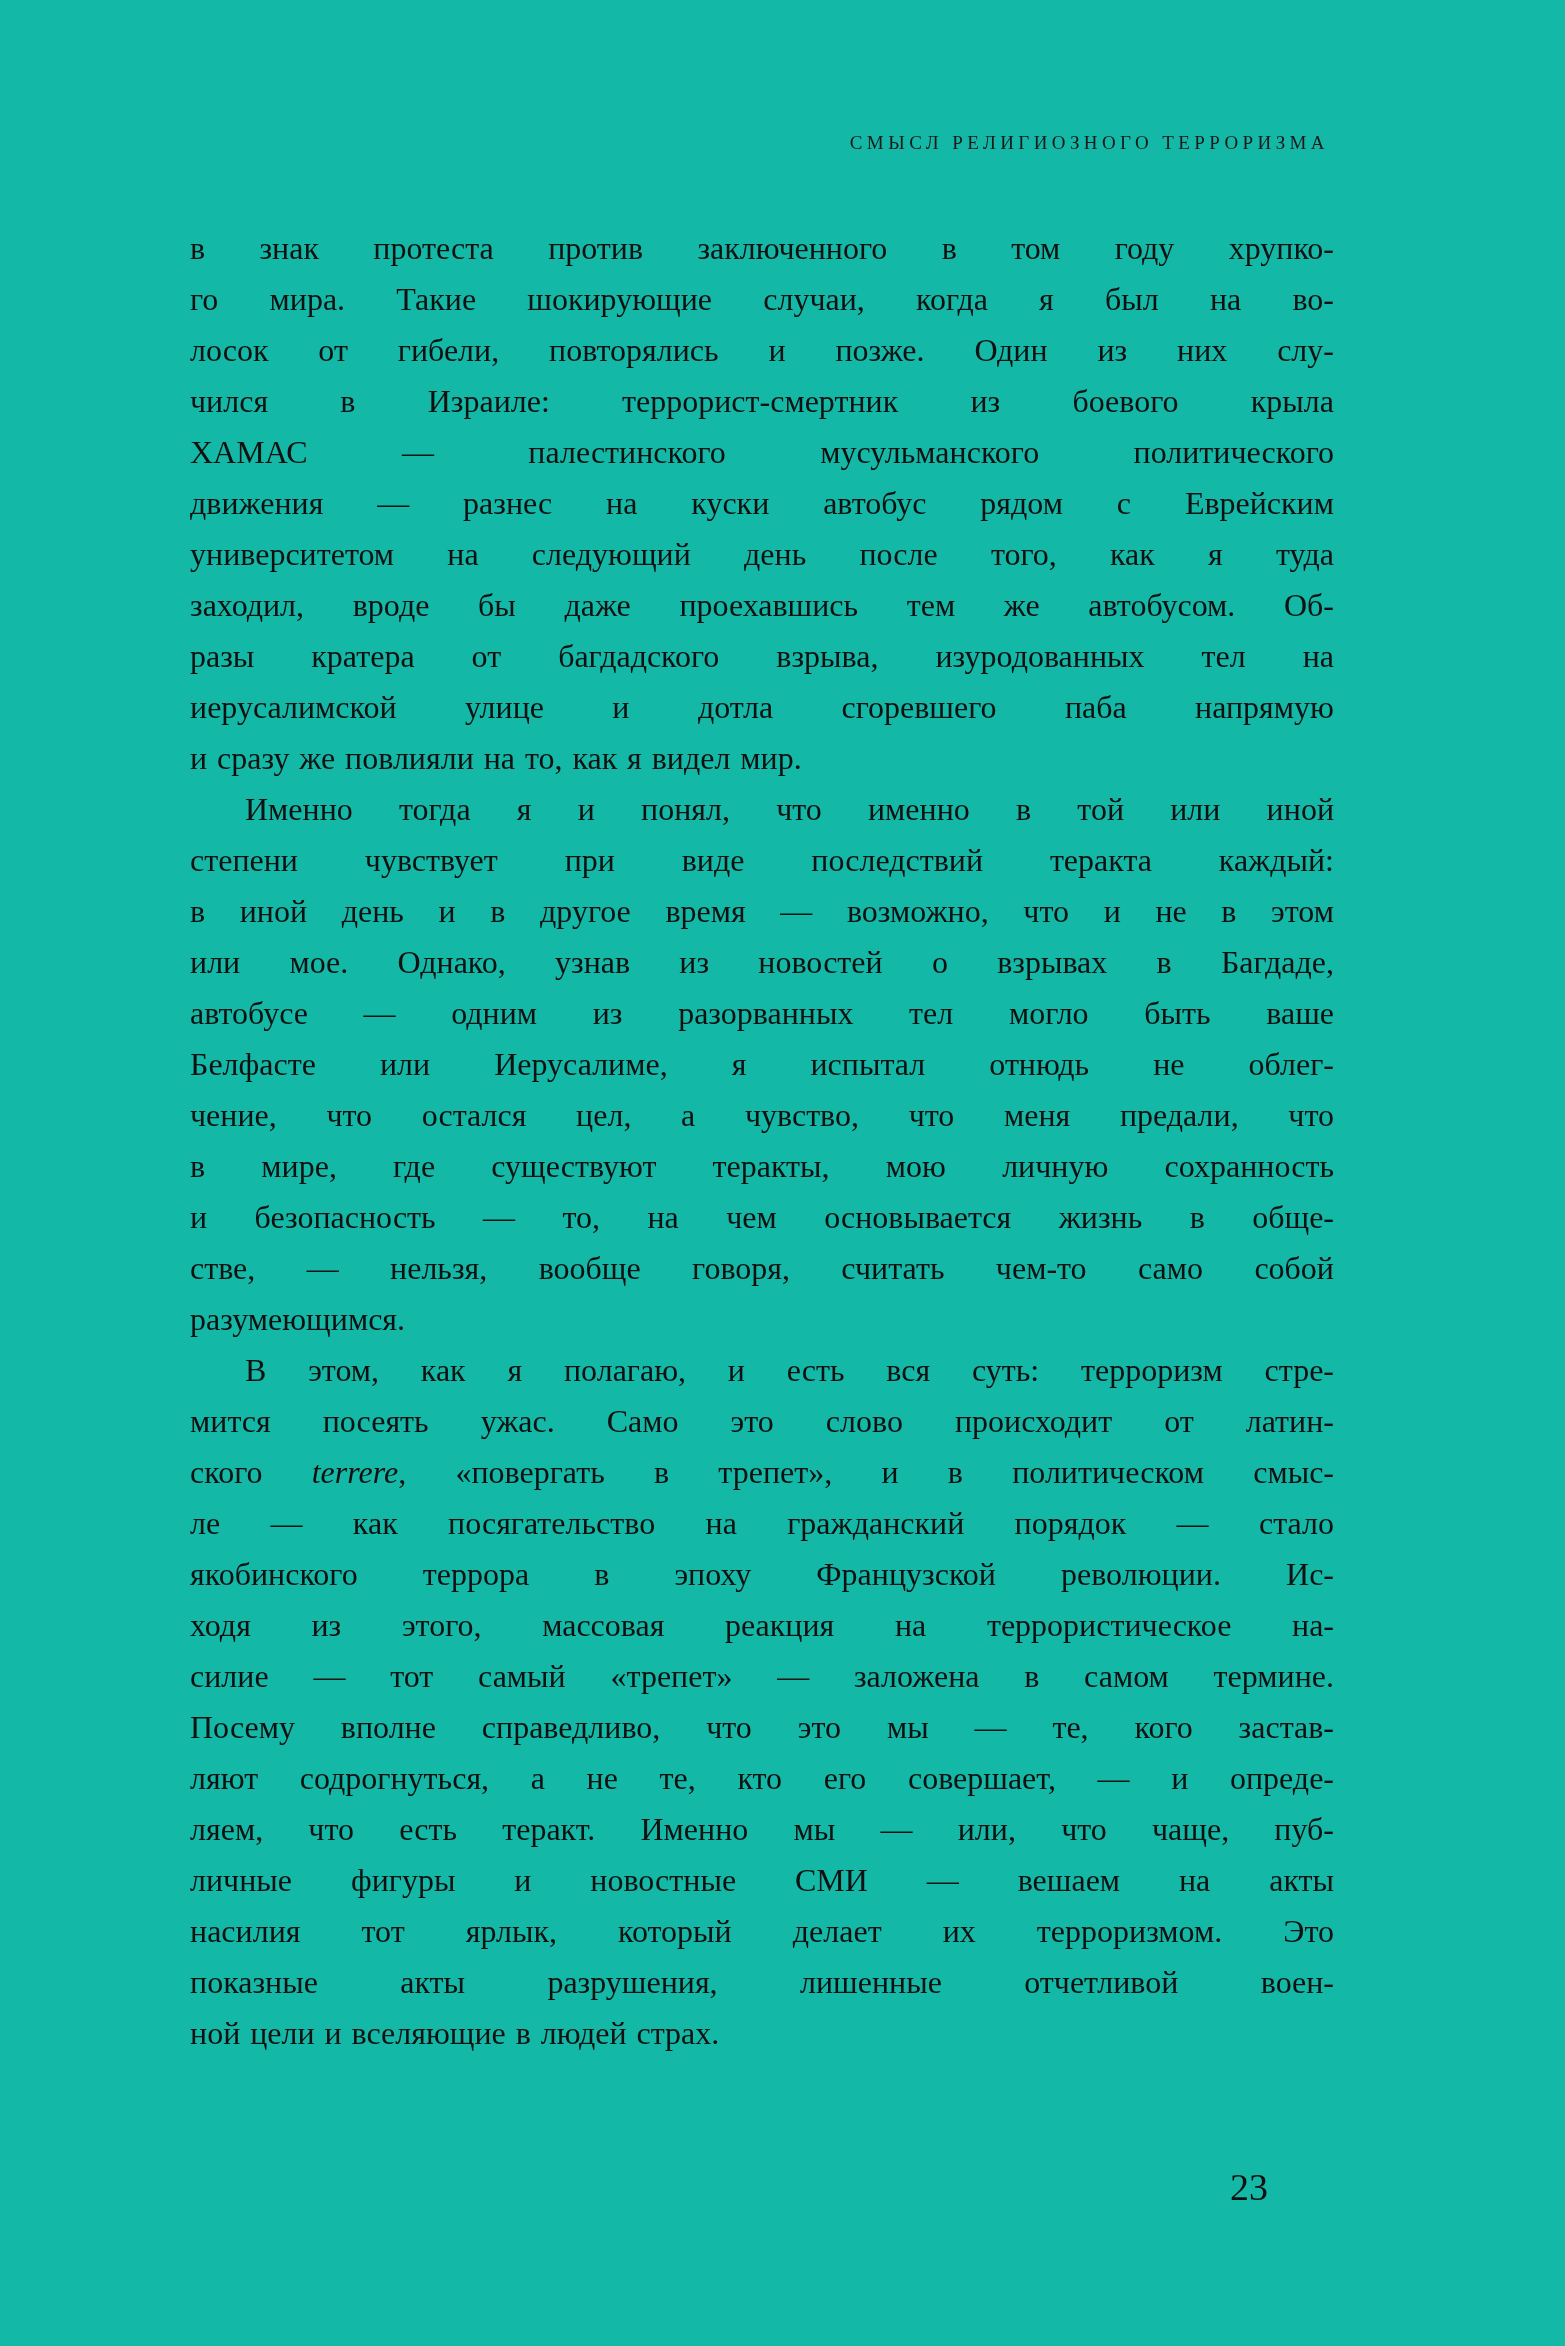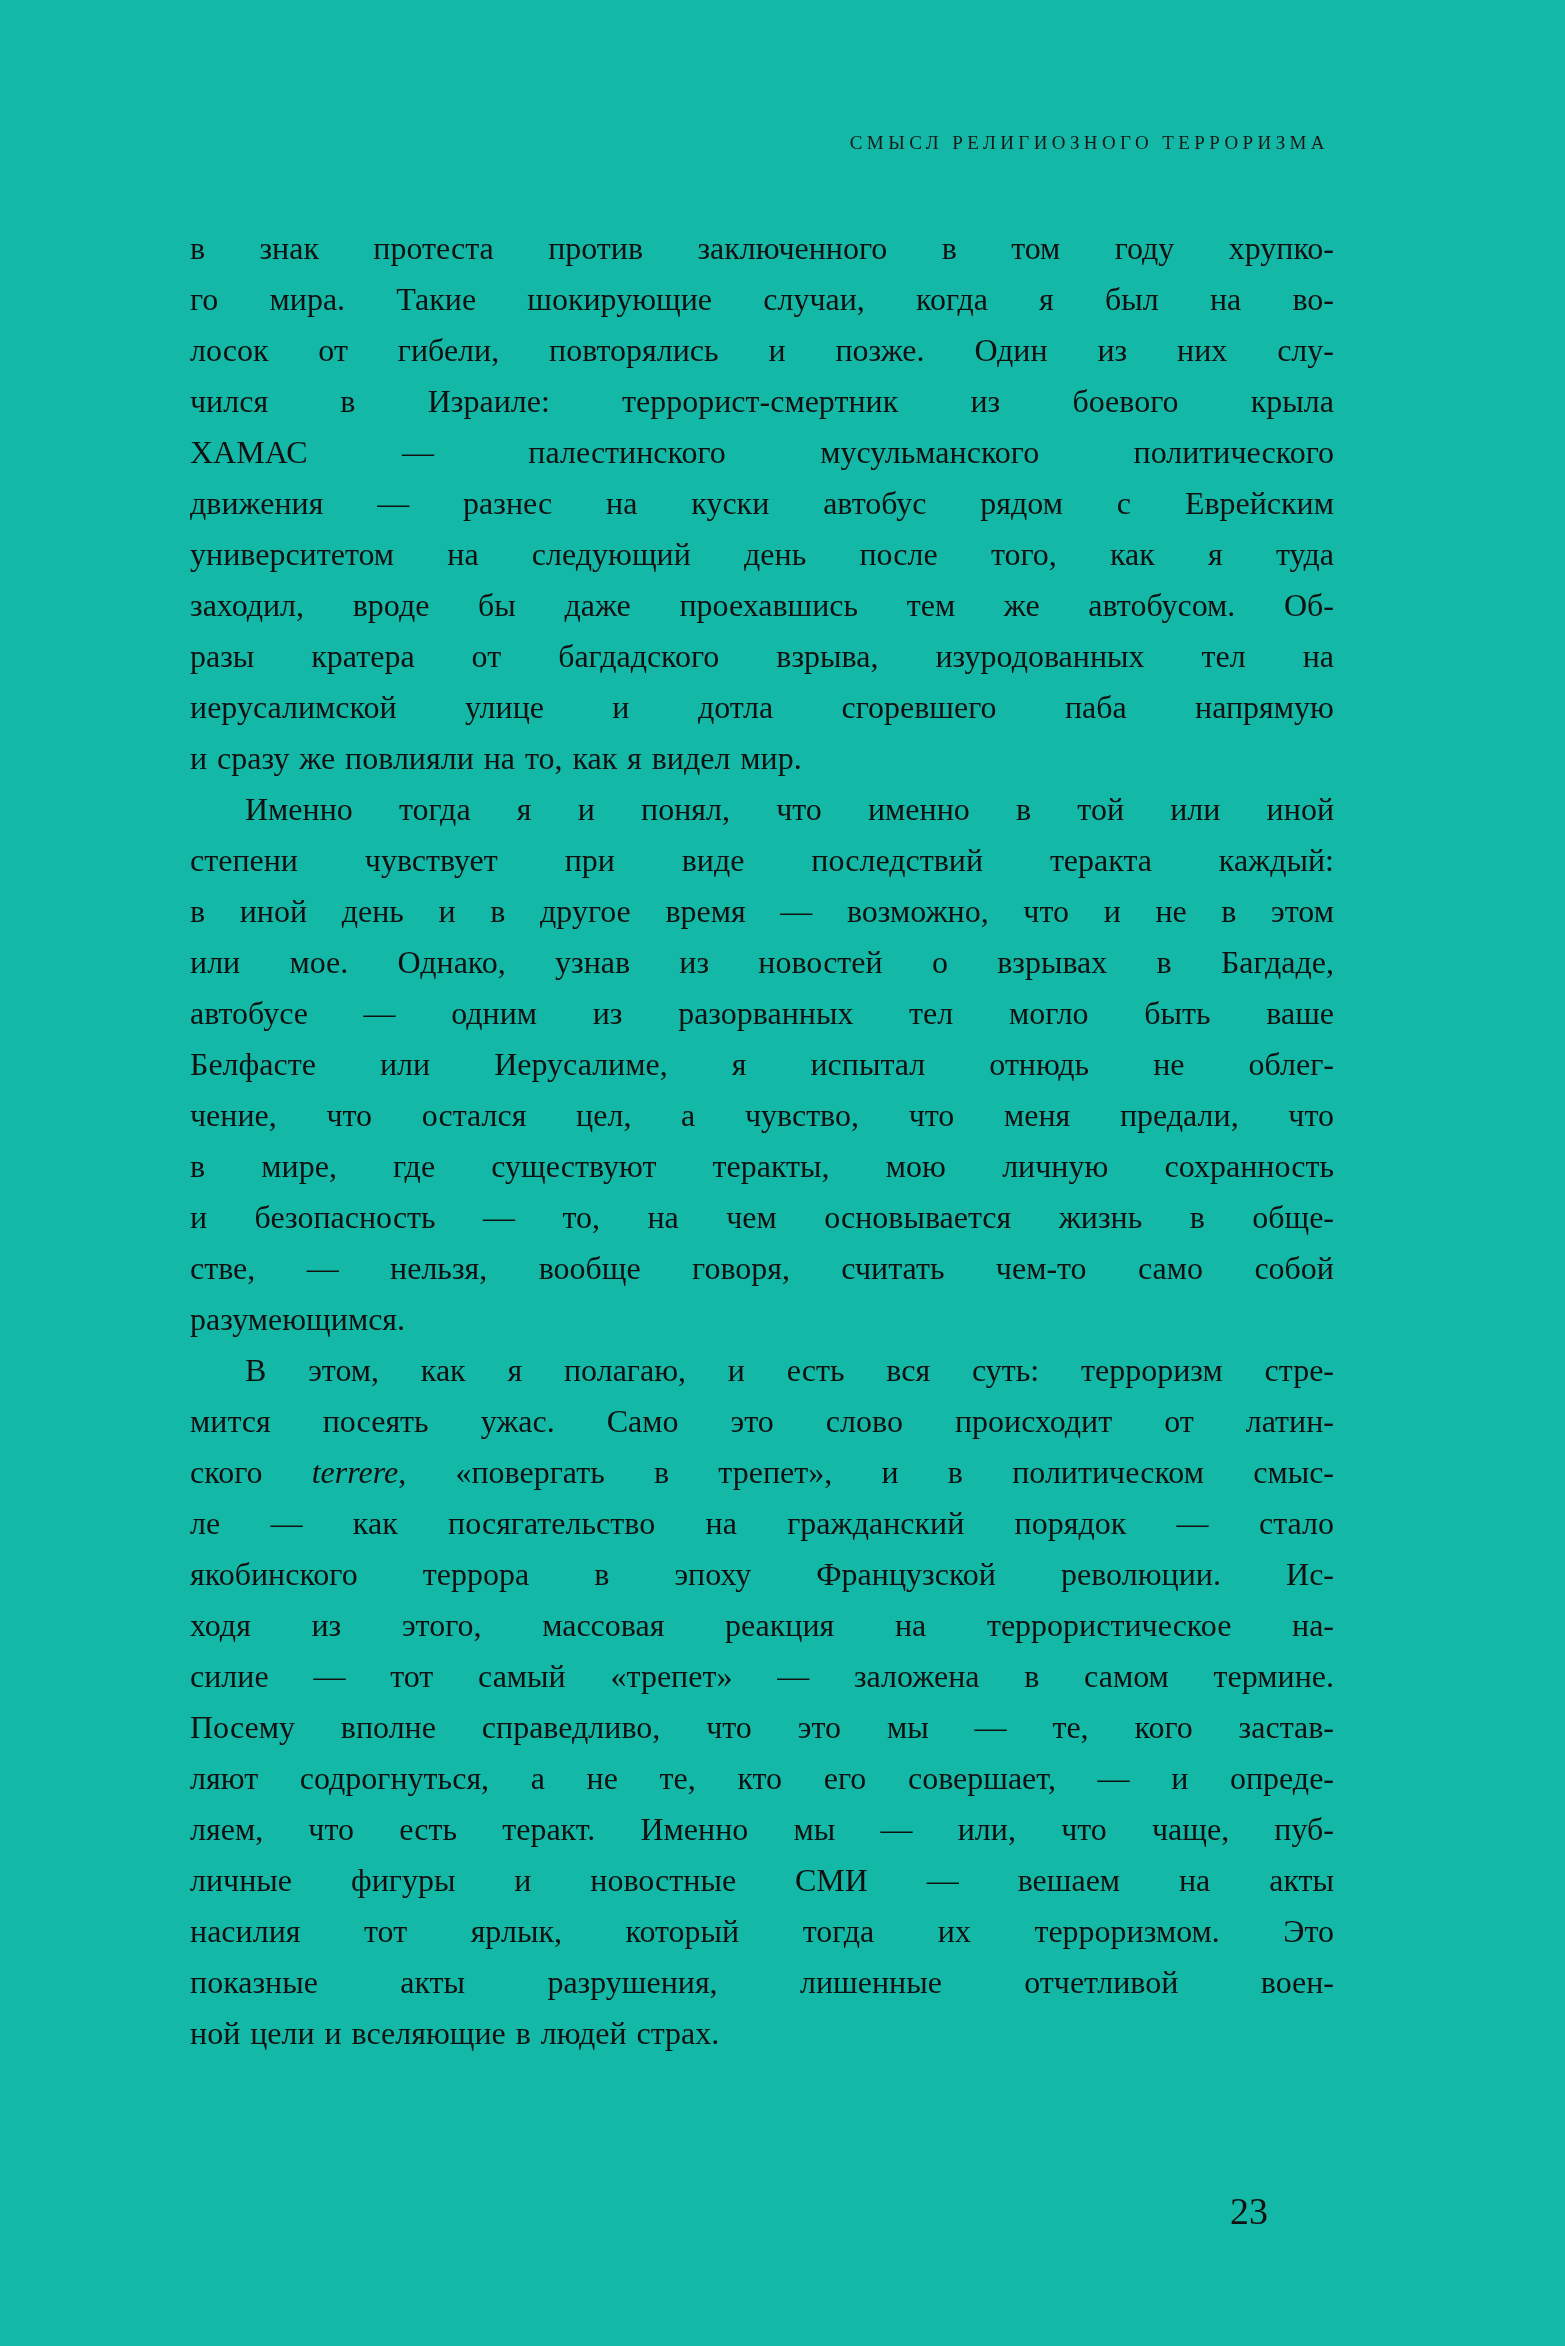--- a/index.html
+++ b/index.html
@@ -25,21 +25,20 @@
     text-align: justify; text-align-last: justify;
     word-spacing: 1.9px;
   }
   .line.last { text-align-last: left; }
   .line.indent { padding-left: 55px; }
   .it { font-style: italic; }
   .folio {
     position: absolute; left: 1230px; top: 2166px; width: 47px;
     font-family: "Liberation Serif", serif; font-size: 38px; line-height: 42px;
     color: #111111;
-    margin-top: 24px;
   }
 </style>
 </head>
 <body>
 
 <div class="page">
   <div class="running-head">СМЫСЛ РЕЛИГИОЗНОГО ТЕРРОРИЗМА</div>
 
   <div class="body-text">
 
@@ -76,21 +75,21 @@
       <span class="line">мится посеять ужас. Само это слово происходит от латин-</span>
       <span class="line"><span>ского </span><span class="it">terrere</span><span>, «повергать в трепет», и в политическом смыс-</span></span>
       <span class="line">ле — как посягательство на гражданский порядок — стало</span>
       <span class="line">якобинского террора в эпоху Французской революции. Ис-</span>
       <span class="line">ходя из этого, массовая реакция на террористическое на-</span>
       <span class="line">силие — тот самый «трепет» — заложена в самом термине.</span>
       <span class="line">Посему вполне справедливо, что это мы — те, кого застав-</span>
       <span class="line">ляют содрогнуться, а не те, кто его совершает, — и опреде-</span>
       <span class="line">ляем, что есть теракт. Именно мы — или, что чаще, пуб-</span>
       <span class="line">личные фигуры и новостные СМИ — вешаем на акты</span>
-      <span class="line">насилия тот ярлык, который тогда их терроризмом. Это</span>
+      <span class="line">насилия тот ярлык, который делает их терроризмом. Это</span>
       <span class="line">показные акты разрушения, лишенные отчетливой воен-</span>
       <span class="line last">ной цели и вселяющие в людей страх.</span>
     </div>
   </div>
 
   <div class="folio">23</div>
 </div>
 
 
 </body></html>

